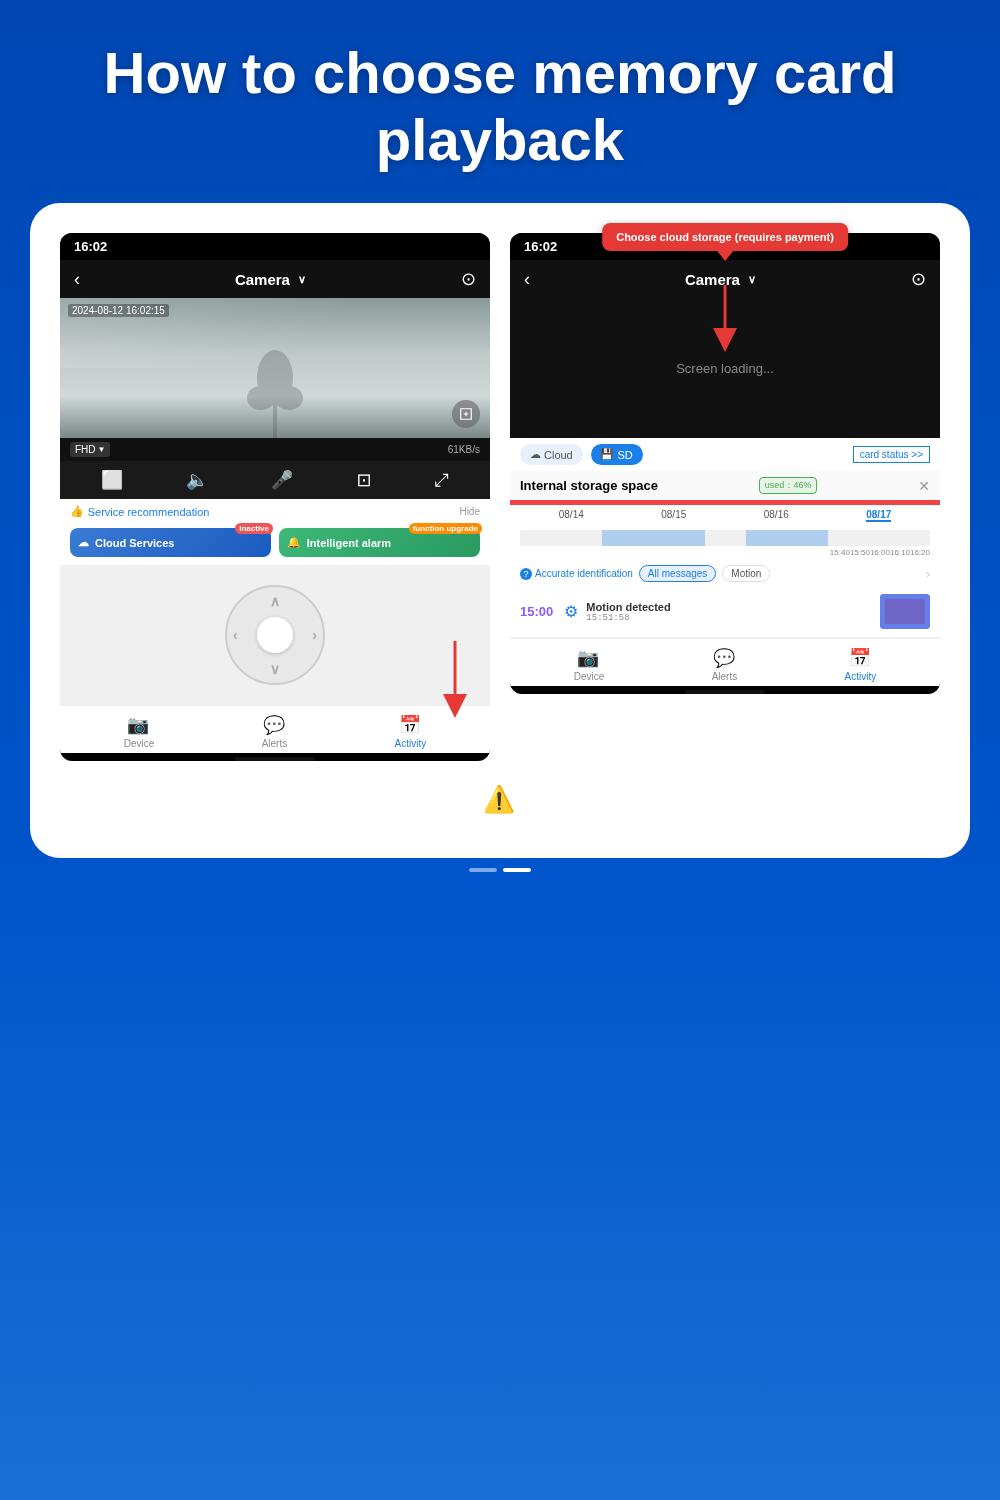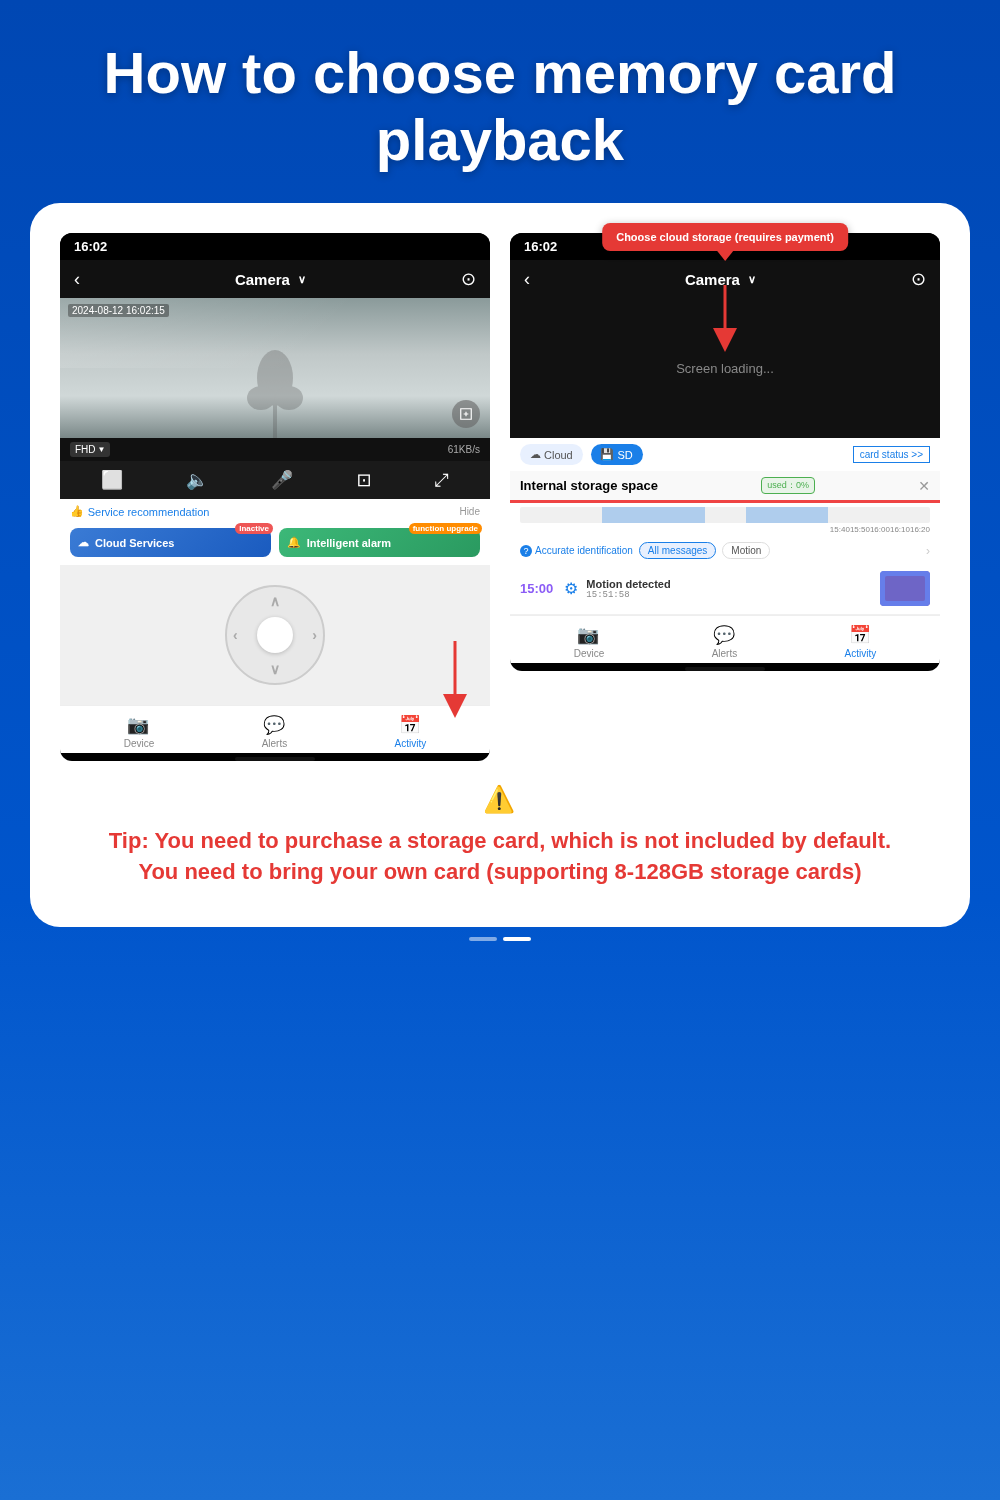--- a/index.html
+++ b/index.html
@@ -322,21 +322,21 @@
       border-radius: 0;
     }
 
     
     .storage-info {
       background: #f9f9f9;
       padding: 6px 10px;
       display: flex;
       align-items: center;
       justify-content: space-between;
-      border-bottom: 3px solid #ef4444;
+      border-bottom: 5px solid #ef4444;
     }
     .storage-title { font-size: 13px; font-weight: 600; }
     .used-badge {
       background: #e8f4e8;
       border: 1px solid #4caf50;
       color: #4caf50;
       font-size: 9px;
       padding: 1px 5px;
       border-radius: 4px;
     }
@@ -679,24 +679,30 @@
           </div>
           <div class="tab-sd">
             <span>💾</span>
             <span>SD</span>
           </div>
           <div class="card-status-btn">card status &gt;&gt;</div>
         </div>
 
         <div class="storage-info">
           <span class="storage-title">Internal storage space</span>
-          <span class="used-badge">used：0%</span>
+          <span class="used-badge">used：46%</span>
           <span class="close-btn">✕</span>
         </div>
 
+        <div class="timeline-dates">
+          <span class="timeline-date">08/14</span>
+          <span class="timeline-date">08/15</span>
+          <span class="timeline-date">08/16</span>
+          <span class="timeline-date active">08/17</span>
+        </div>
 
         <div class="timeline-scrubber">
           <div class="scrubber-track">
             <div class="scrubber-segment" style="left:20%;width:25%;"></div>
             <div class="scrubber-segment" style="left:55%;width:20%;"></div>
           </div>
           <div class="scrubber-ticks">
             <span>15:40</span>
             <span>15:50</span>
             <span>16:00</span>
@@ -748,21 +754,20 @@
         <div class="home-indicator"></div>
 
       </div>
     </div>
 
   </div>
 
   <div class="tip-section">
     <div class="tip-text">
       <span class="tip-icon">⚠️</span>
-      <span>Tip: You need to purchase a storage card, which is not included by default. You need to bring your own card (supporting 8-128GB storage cards)</span>
     </div>
   </div>
 
 </div>
 
 <div class="page-indicator">
   <div class="page-dot"></div>
   <div class="page-dot active"></div>
 </div>
 

